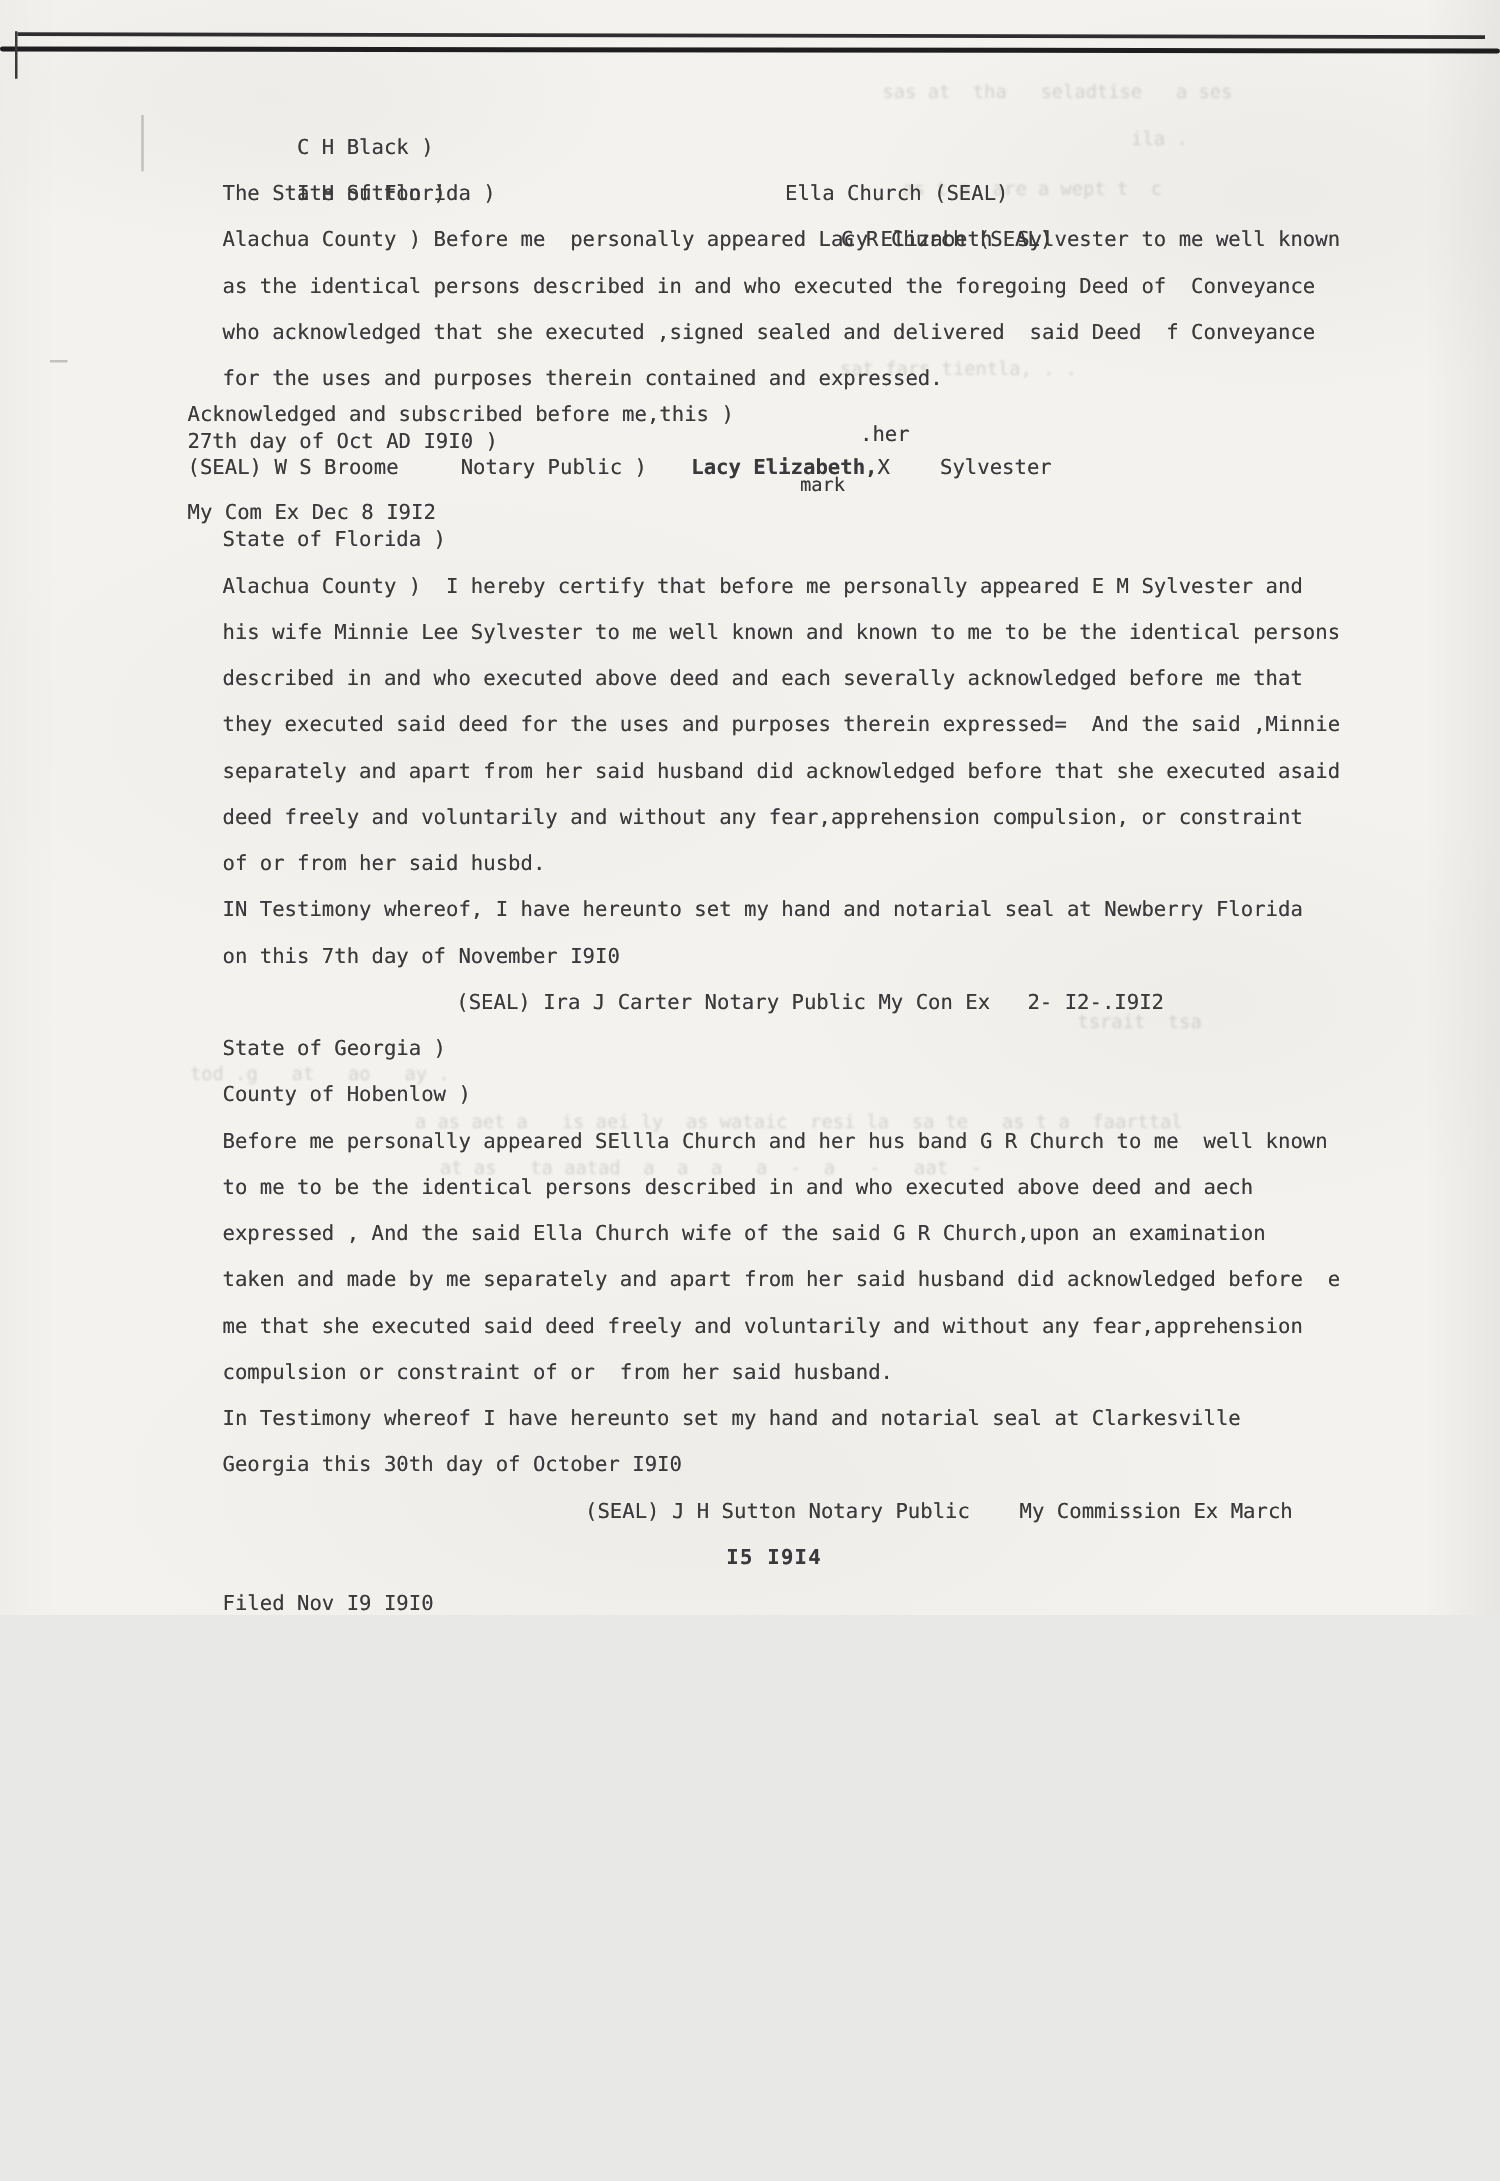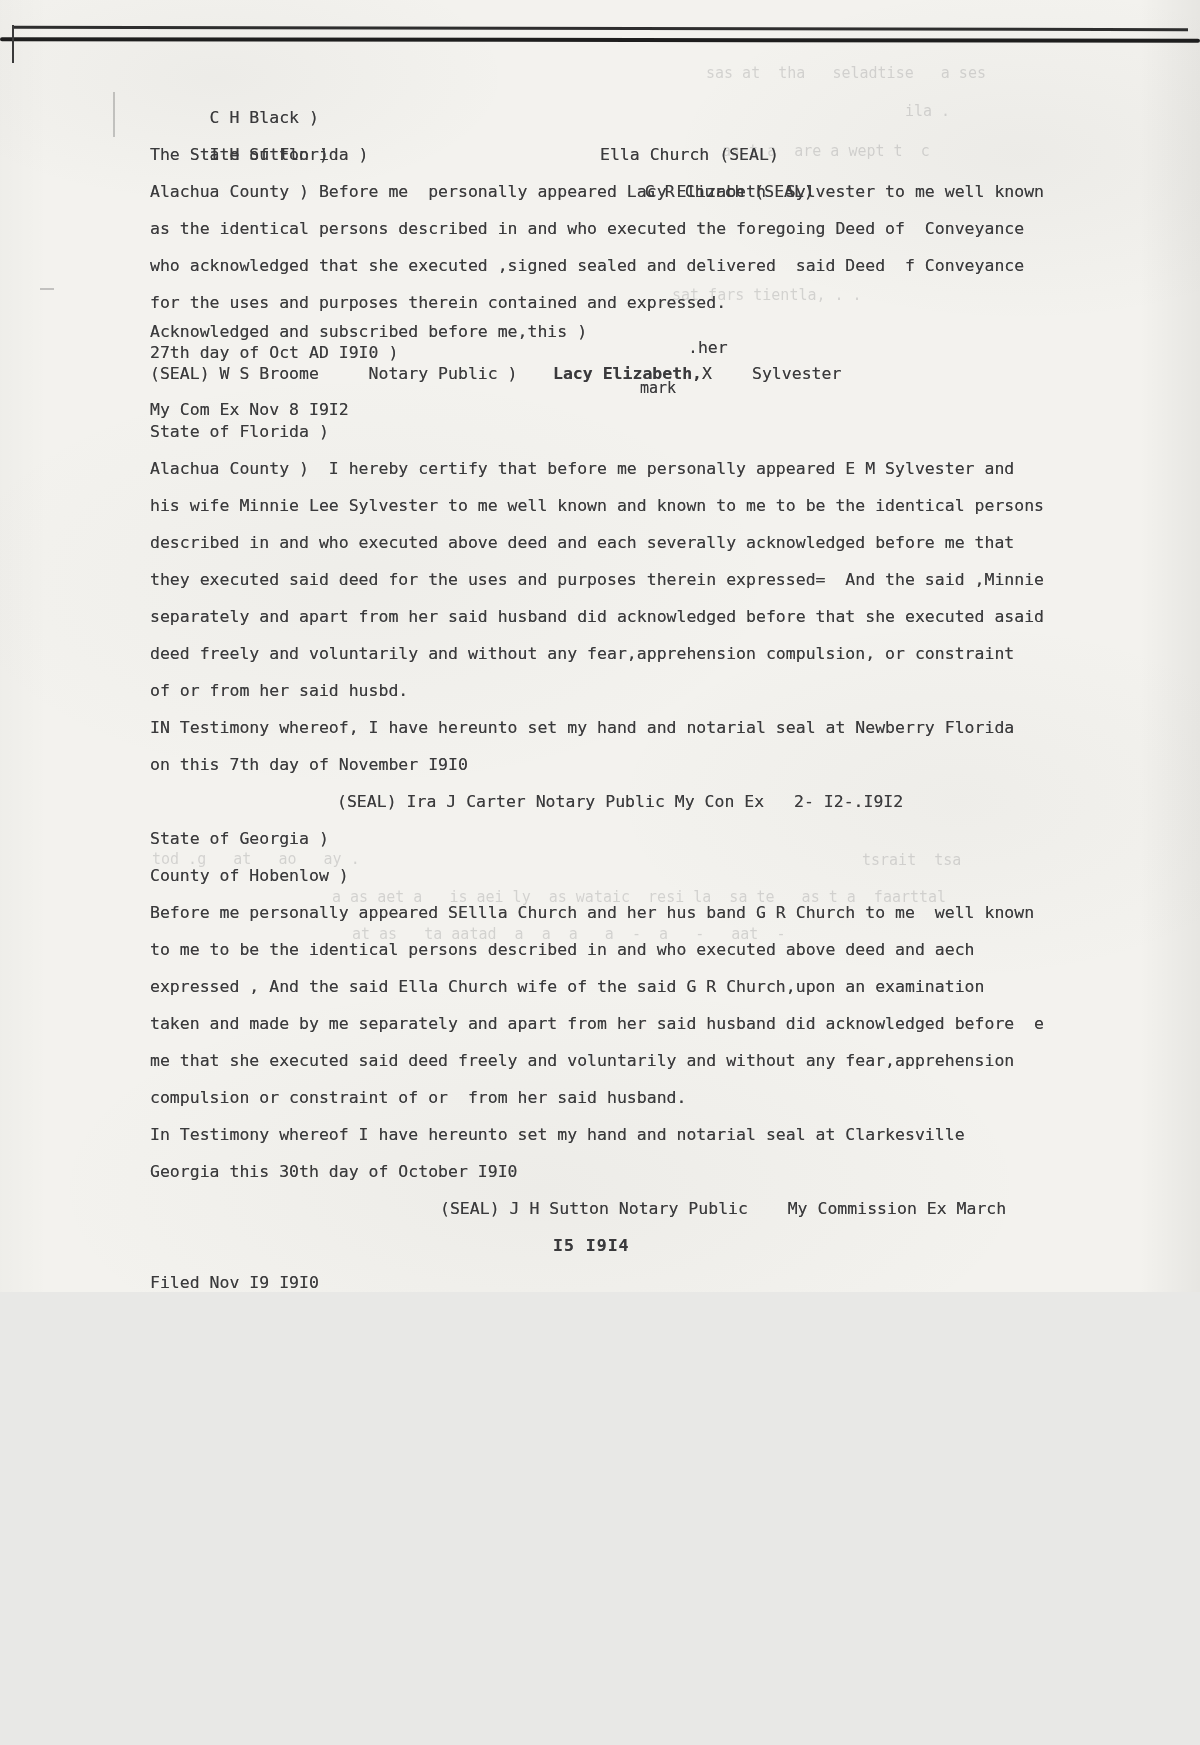--- a/index.html
+++ b/index.html
@@ -14,21 +14,21 @@
       radial-gradient(ellipse 700px 300px at 45% 92%, rgba(125,125,120,0.05), transparent 70%),
       linear-gradient(90deg, rgba(0,0,0,0.02) 0%, transparent 4%, transparent 95%, rgba(0,0,0,0.05) 100%);
     font-family:"DejaVu Sans Mono","Liberation Mono",monospace;
     color:#3a3a3c;
   }
   .doc {
     position:absolute; left:150px; top:62px; width:935px;
     font-size:16.5px;
     text-shadow:0 0 0.5px rgba(55,55,55,0.6);
   }
-  .ln  { height:37px; line-height:37px; white-space:pre; }
+  .ln  { height:37px; line-height:37px; white-space:pre;margin-left:28px; }
   .rel { position:relative; }
   .posr { position:absolute; white-space:pre; }
   .at450 { left:450px; }
   .at495 { left:495px; }
   .ack { position:relative; height:92px; }
   .ack .t { position:absolute; line-height:21px; white-space:pre; left:0; }
   .small  { font-size:15px; }
   .ind1 { padding-left:187px; }
   .ind2 { padding-left:290px; }
   .ind3 { padding-left:403px; font-weight:bold; letter-spacing:1px; }
@@ -67,21 +67,21 @@
   <div class="stray-dash"></div>
   <div class="edge-line"></div>
 
   <div class="ghost" style="left:706px; top:64px;  width:360px;">sas at  tha   seladtise   a ses</div>
   <div class="ghost" style="left:905px; top:102px;">ila .</div>
   <div class="ghost" style="left:722px; top:142px;">as t a  are a wept t  c</div>
   <div class="ghost" style="left:672px; top:286px;">sat fars tientla, . .</div>
   <div class="ghost" style="left:152px; top:850px;">tod .g   at   ao   ay .</div>
   <div class="ghost" style="left:332px; top:888px; width:720px;">a as aet a   is aei ly  as wataic  resi la  sa te   as t a  faarttal</div>
   <div class="ghost" style="left:352px; top:925px;">at as   ta aatad  a  a  a   a  -  a   -   aat  -</div>
-  <div class="ghost" style="left:862px; top:851px;">tsrait  tsa</div>
+  <div class="ghost" style="left:862px; top:808px;">tsrait  tsa</div>
 
   <div class="doc">
 
     <div class="ln rel">
       <span>C H Black )</span>
       <span class="posr at450">Ella Church (SEAL)</span>
     </div>
     <div class="ln rel">
       <span>I H Sutton )</span>
       <span class="posr at495">G R Church (SEAL)</span>
@@ -95,21 +95,21 @@
 
     <div class="ack">
       <span class="t" style="top:0px;">Acknowledged and subscribed before me,this )</span>
       <span class="t" style="top:21px;">27th day of Oct AD I9I0 )</span>
       <span class="t" style="top:16px; left:538px;">.her</span>
       <span class="t" style="top:42px;">(SEAL) W S Broome     Notary Public )</span>
       <span class="t bold-name" style="top:42px; left:403px;">Lacy Elizabeth,</span>
       <span class="t" style="top:42px; left:552px;">X</span>
       <span class="t" style="top:42px; left:602px;">Sylvester</span>
       <span class="t small" style="top:57px; left:490px;">mark</span>
-      <span class="t" style="top:78px;">My Com Ex Nov 8 I9I2</span>
+      <span class="t" style="top:78px;">My Com Ex Dec 8 I9I2</span>
     </div>
 
     <div class="ln">State of Florida )</div>
 
     <div class="ln">Alachua County )  I hereby certify that before me personally appeared E M Sylvester and</div>
     <div class="ln">his wife Minnie Lee Sylvester to me well known and known to me to be the identical persons</div>
     <div class="ln">described in and who executed above deed and each severally acknowledged before me that</div>
     <div class="ln">they executed said deed for the uses and purposes therein expressed=  And the said ,Minnie</div>
     <div class="ln">separately and apart from her said husband did acknowledged before that she executed asaid</div>
     <div class="ln">deed freely and voluntarily and without any fear,apprehension compulsion, or constraint</div>

